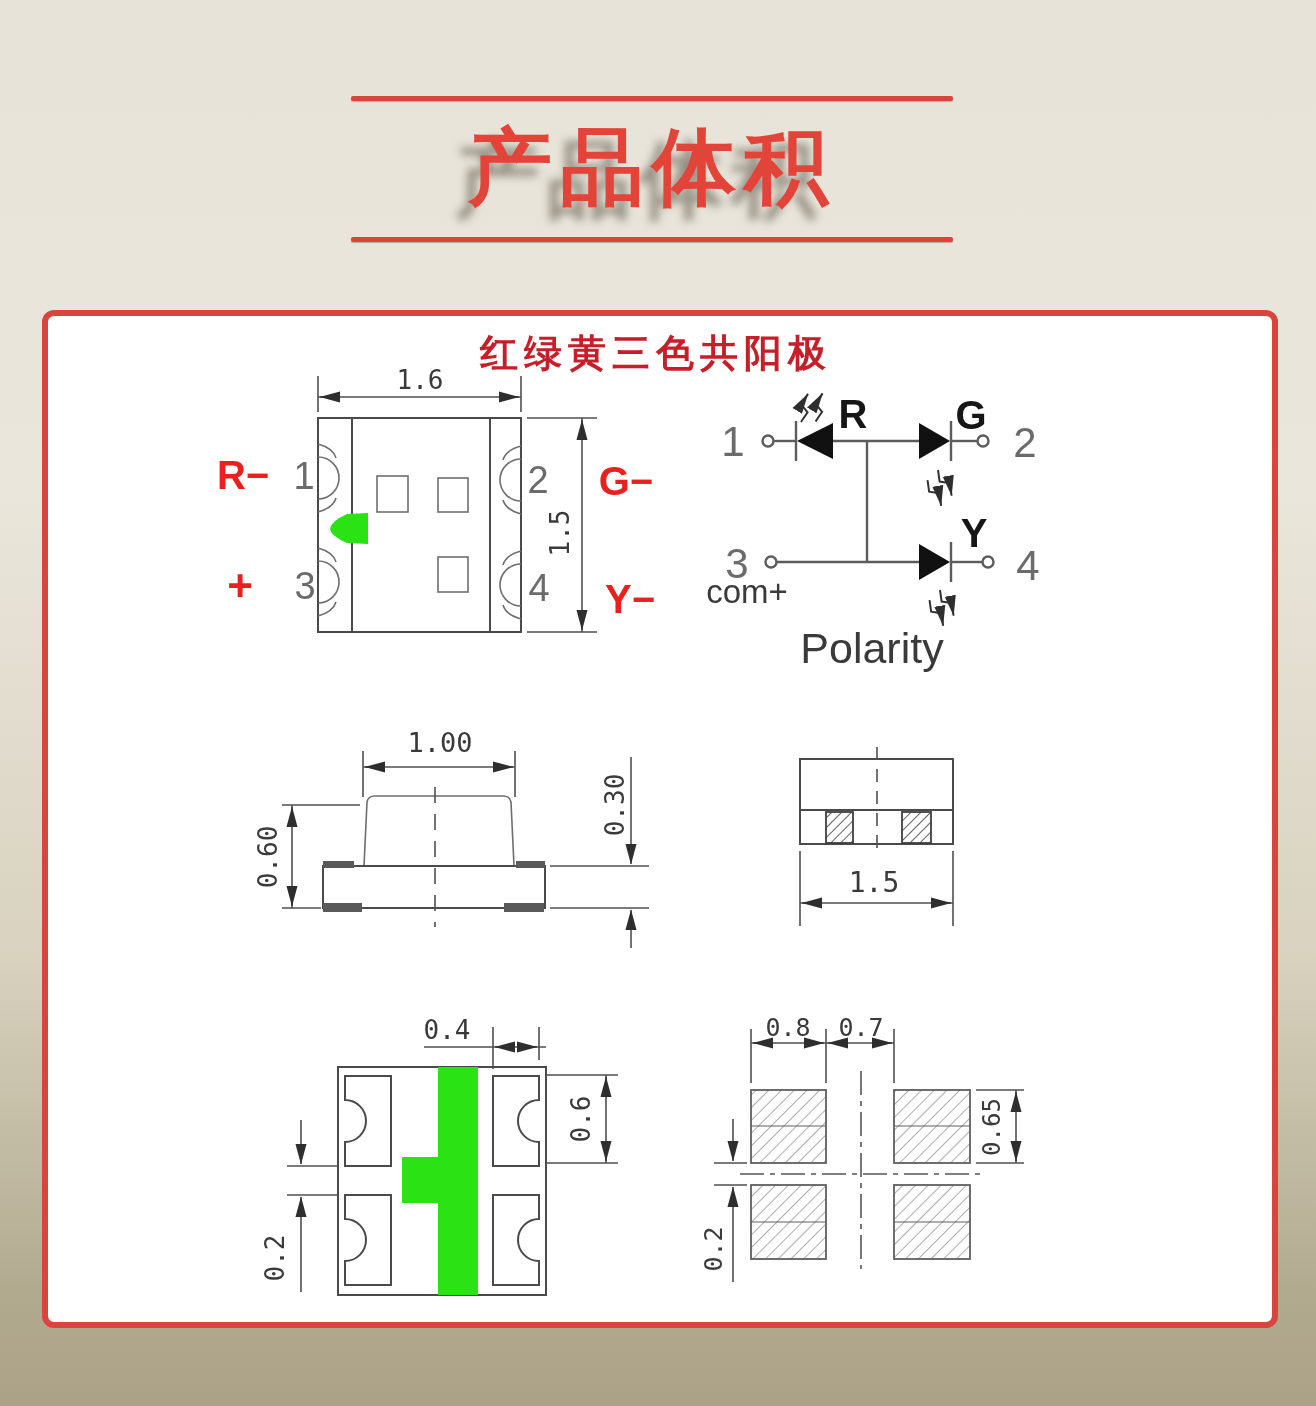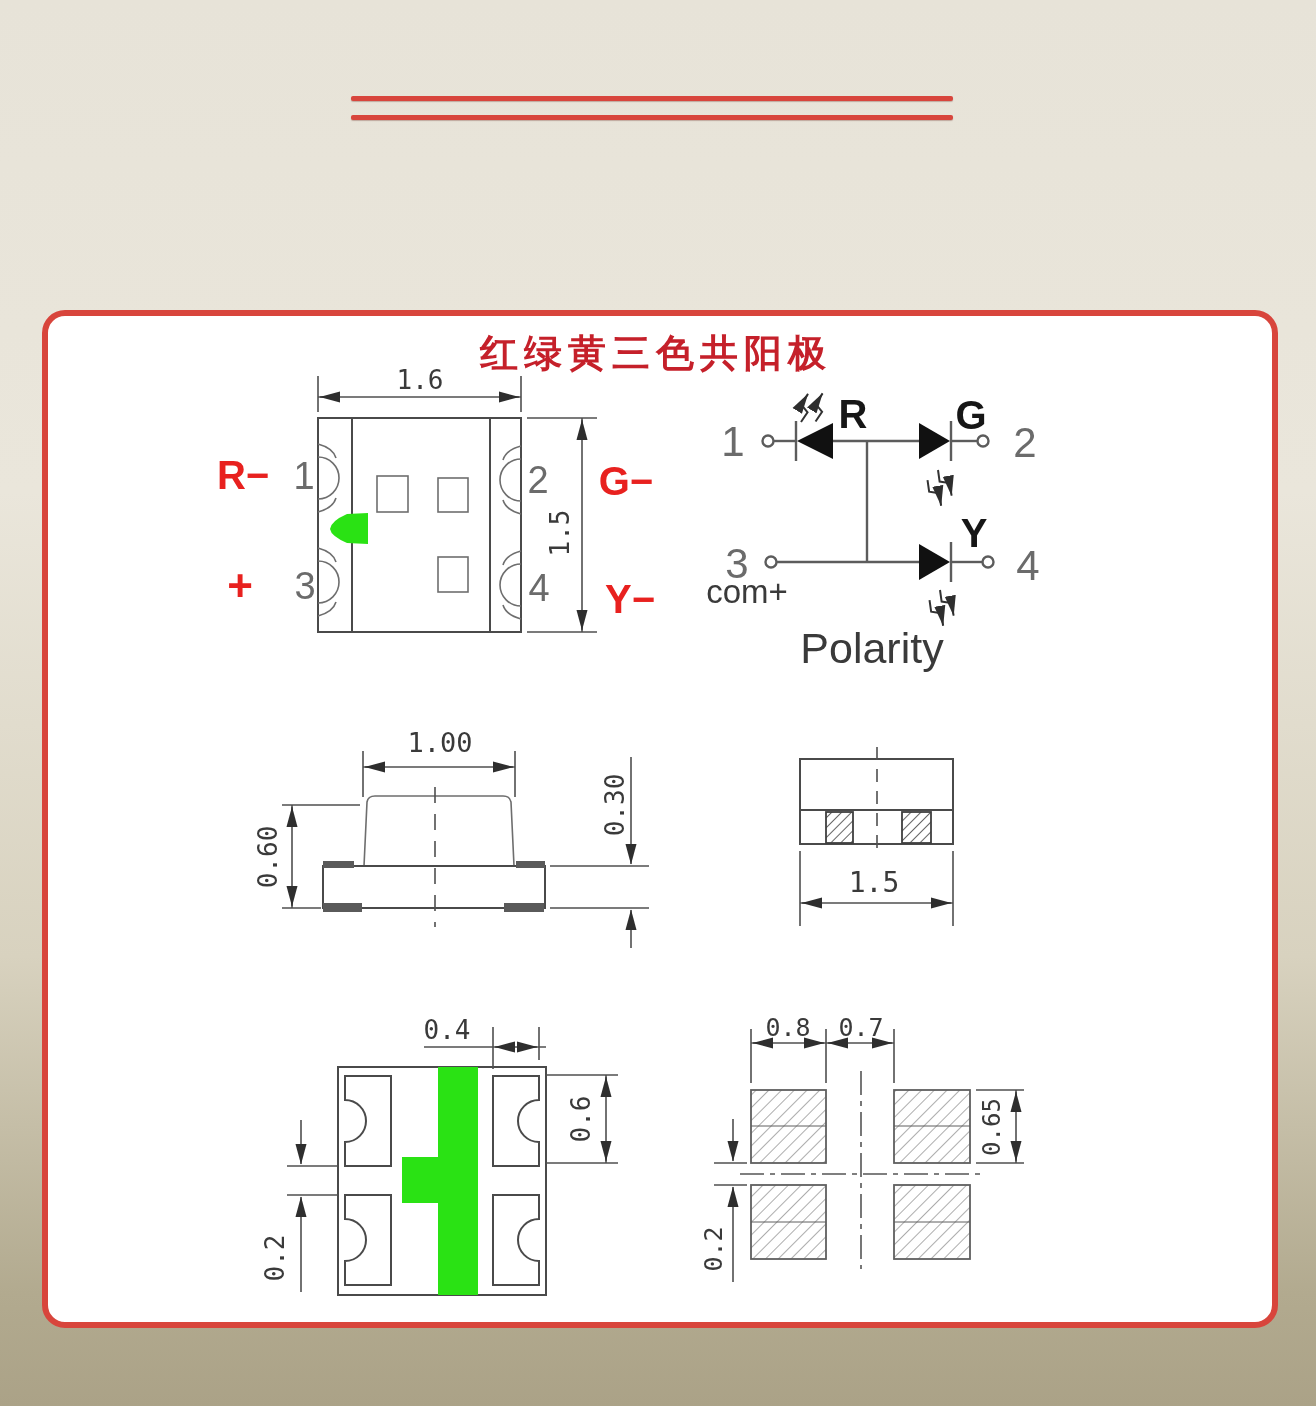--- a/index.html
+++ b/index.html
@@ -14,40 +14,41 @@
   .rule-bottom{margin-top:14px;}
   h1.page-title{
     margin:0;padding:6px 0 10px 0;
     font-size:84px;font-weight:bold;letter-spacing:8px;
     color:#e2443a;
     text-shadow:-13px 13px 9px rgba(82,72,62,.55);
     line-height:1.1;
   }
   .panel{
     position:absolute;left:42px;top:310px;width:1236px;height:1018px;
-    background:#ffffff;border:6px solid #d8453c;border-radius:23px;
+    background:#ffffff;border:6px solid #d8453c;border-radius:12px;
     box-sizing:border-box;
   }
   .panel svg{position:absolute;left:-6px;top:-6px;}
   svg text{font-family:"DejaVu Sans Mono", monospace;fill:#3a3a3a;}
   svg text.sans{font-family:"Liberation Sans", sans-serif;}
   svg text.red{fill:#e8211f;font-weight:bold;font-family:"Liberation Sans", sans-serif;}
   svg text.graynum{fill:#6b6b6b;font-family:"Liberation Sans", sans-serif;}
   svg text.black{fill:#161616;font-weight:bold;font-family:"Liberation Sans", sans-serif;}
   svg text.cjk{fill:#c5202a;font-weight:bold;font-family:"DejaVu Serif", serif;}
   .draw{stroke:#4a4a4a;stroke-width:2;fill:none;}
   .drawthin{stroke:#6e6e6e;stroke-width:1.6;fill:none;}
   .dim{stroke:#4f4f4f;stroke-width:1.6;fill:none;}
   .wire{stroke:#5c5c5c;stroke-width:2.4;fill:none;}
 </style>
 </head>
 <body>
 
 <div class="title-block">
   <div class="rule rule-top"></div>
+  <h1 class="page-title">产品体积</h1>
   <div class="rule rule-bottom"></div>
 </div>
 
 <div class="panel">
 <svg width="1236" height="1018" viewBox="42 310 1236 1018" xmlns="http://www.w3.org/2000/svg">
   <defs>
     <marker id="ah" markerUnits="userSpaceOnUse" markerWidth="21" markerHeight="13" viewBox="0 0 10 6" refX="9.6" refY="3" orient="auto">
       <path d="M0,0.35 L9.8,3 L0,5.65 Z" fill="#2e2e2e"></path>
     </marker>
     <pattern id="hatchS" patternUnits="userSpaceOnUse" width="7" height="7" patternTransform="rotate(45)">

